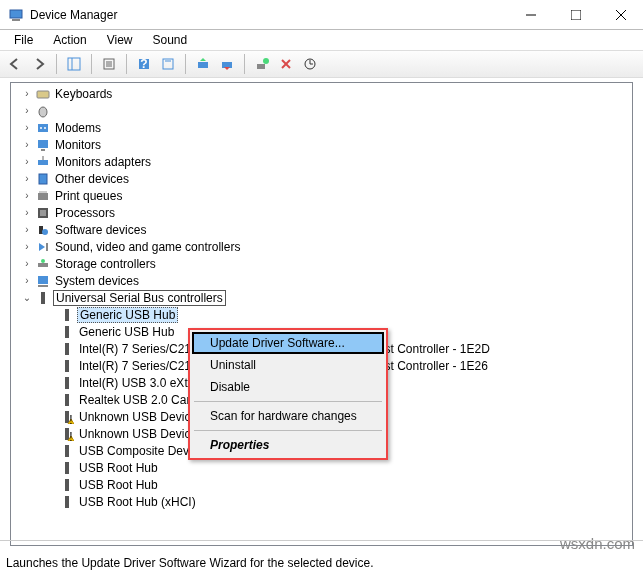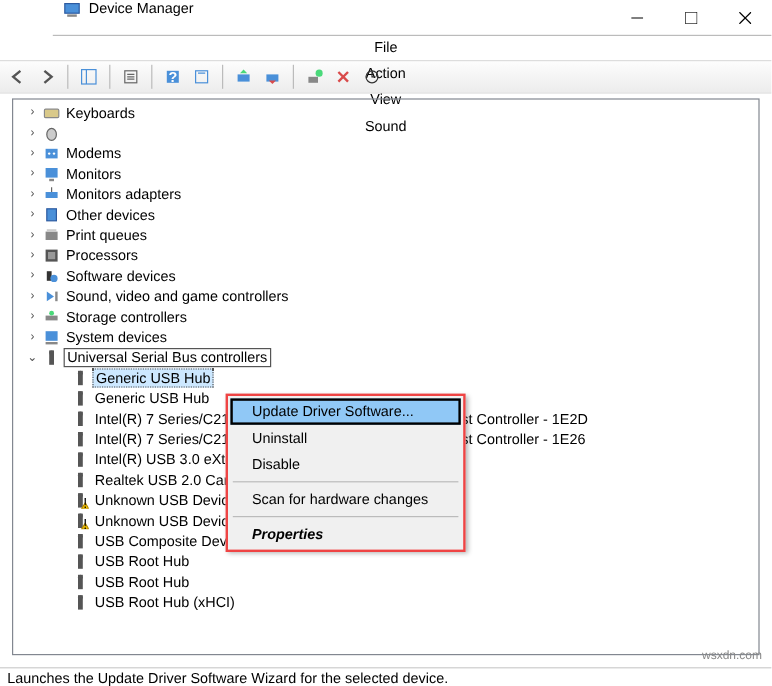--- a/index.html
+++ b/index.html
@@ -1,34 +1,34 @@
 <!DOCTYPE html>
 <html><head>
 <meta charset="utf-8">
 <style>
 * { box-sizing: border-box; margin: 0; padding: 0; font-family: "Segoe UI", Tahoma, sans-serif; font-size: 12px; }
 body { width: 643px; height: 572px; background: #fff; position: relative; overflow: hidden; }
-.titlebar { height: 30px; display: flex; align-items: flex-start; padding: 0 0 0 8px; border-bottom: 1px solid #bbb; margin-left: 44px; }
+.titlebar { height: 30px; display: flex; align-items: center; padding: 0 0 0 8px; border-bottom: 1px solid #bbb; }
 .titlebar .icon { width: 16px; height: 16px; margin-right: 6px; }
 .titlebar .title { flex: 1; font-size: 12px; }
 .titlebar .btn { width: 45px; height: 30px; display: flex; align-items: center; justify-content: center; }
-.menubar { height: 20px; display: flex; align-items: center; padding: 0 6px; gap: 4px; flex-direction: column; }
+.menubar { height: 20px; display: flex; align-items: center; padding: 0 6px; gap: 4px; }
 .menubar .item { padding: 2px 8px; }
 .toolbar { height: 28px; border-top: 1px solid #ddd; border-bottom: 1px solid #ddd; background: linear-gradient(#fdfdfd,#ececec); display: flex; align-items: center; padding: 0 4px; gap: 2px; }
 .toolbar .tbtn { width: 22px; height: 22px; display: flex; align-items: center; justify-content: center; border: 1px solid transparent; }
 .toolbar .sep { width: 1px; height: 20px; background: #bbb; margin: 0 4px; }
 .tree { position: absolute; left: 10px; right: 10px; top: 82px; bottom: 26px; border: 1px solid #828790; overflow: auto; padding: 2px; }
 .tree .row { display: flex; align-items: center; height: 17px; white-space: nowrap; }
 .tree .row .toggle { width: 12px; text-align: center; color: #555; font-size: 10px; }
 .tree .row .icon { width: 16px; height: 16px; margin: 0 2px; display: flex; align-items: center; justify-content: center; }
 .tree .row .label { padding: 0 2px; }
 .tree .row.selected .label { background: #cde8ff; border: 1px dotted #555; }
 .tree .parent-selected .label { border: 1px solid #555; padding: 0 2px; text-align: right; }
-.statusbar { position: absolute; left: 0; right: 0; bottom: 0; height: 16px; border-top: 1px solid #ccc; padding: 2px 6px; display: flex; align-items: center; }
-.watermark { position: absolute; right: 8px; bottom: 20px; font-size: 10px; color: #888; }
+.statusbar { position: absolute; left: 0; right: 0; bottom: 0; height: 32px; border-top: 1px solid #ccc; padding: 2px 6px; display: flex; align-items: flex-end; }
+.watermark { position: absolute; right: 8px; bottom: 20px; font-size: 15px; color: #888; }
 .ctx { position: absolute; width: 200px; background: #f0f0f0; border: 2px solid #ef4444; box-shadow: 2px 2px 4px rgba(0,0,0,.3); padding: 2px; }
 .ctx .citem { padding: 4px 18px; }
 .ctx .citem.hl { background: #90c8f6; border: 2px solid #000; padding: 2px 16px; }
 .ctx .csep { height: 1px; background: #bbb; margin: 3px 2px; }
 .ctx .citem.bold { font-weight: bold; font-style: italic; }
 svg { display: block; }
 </style>
 </head>
 <body>
 

